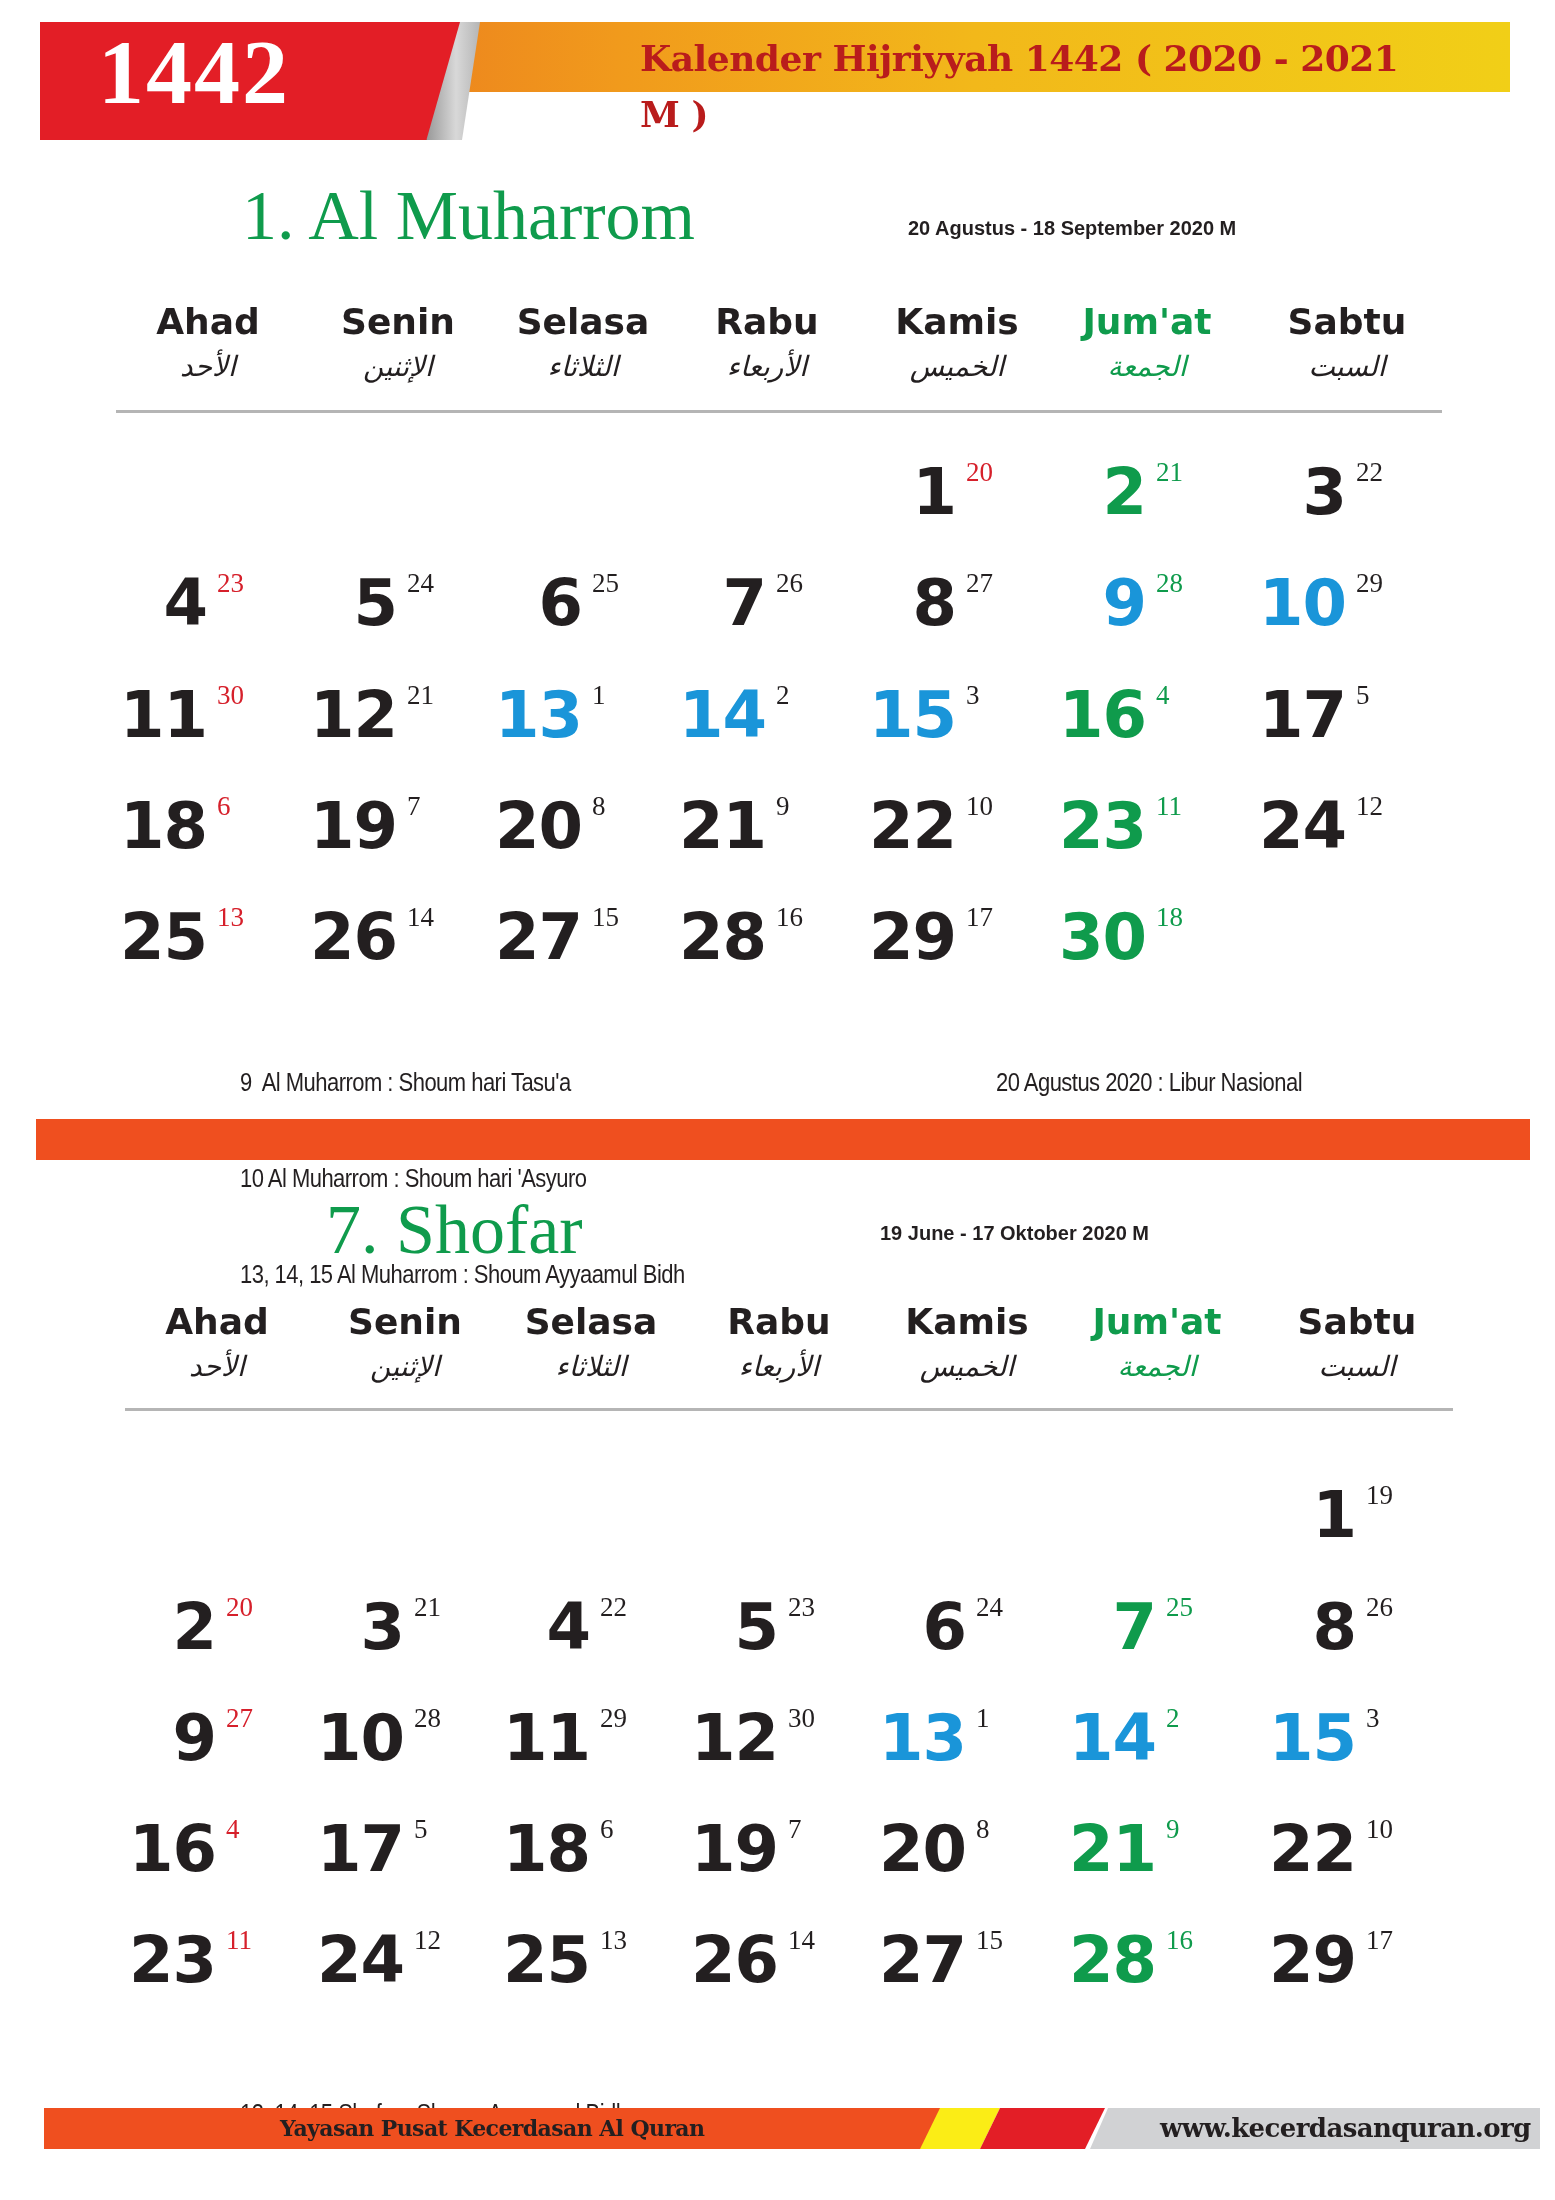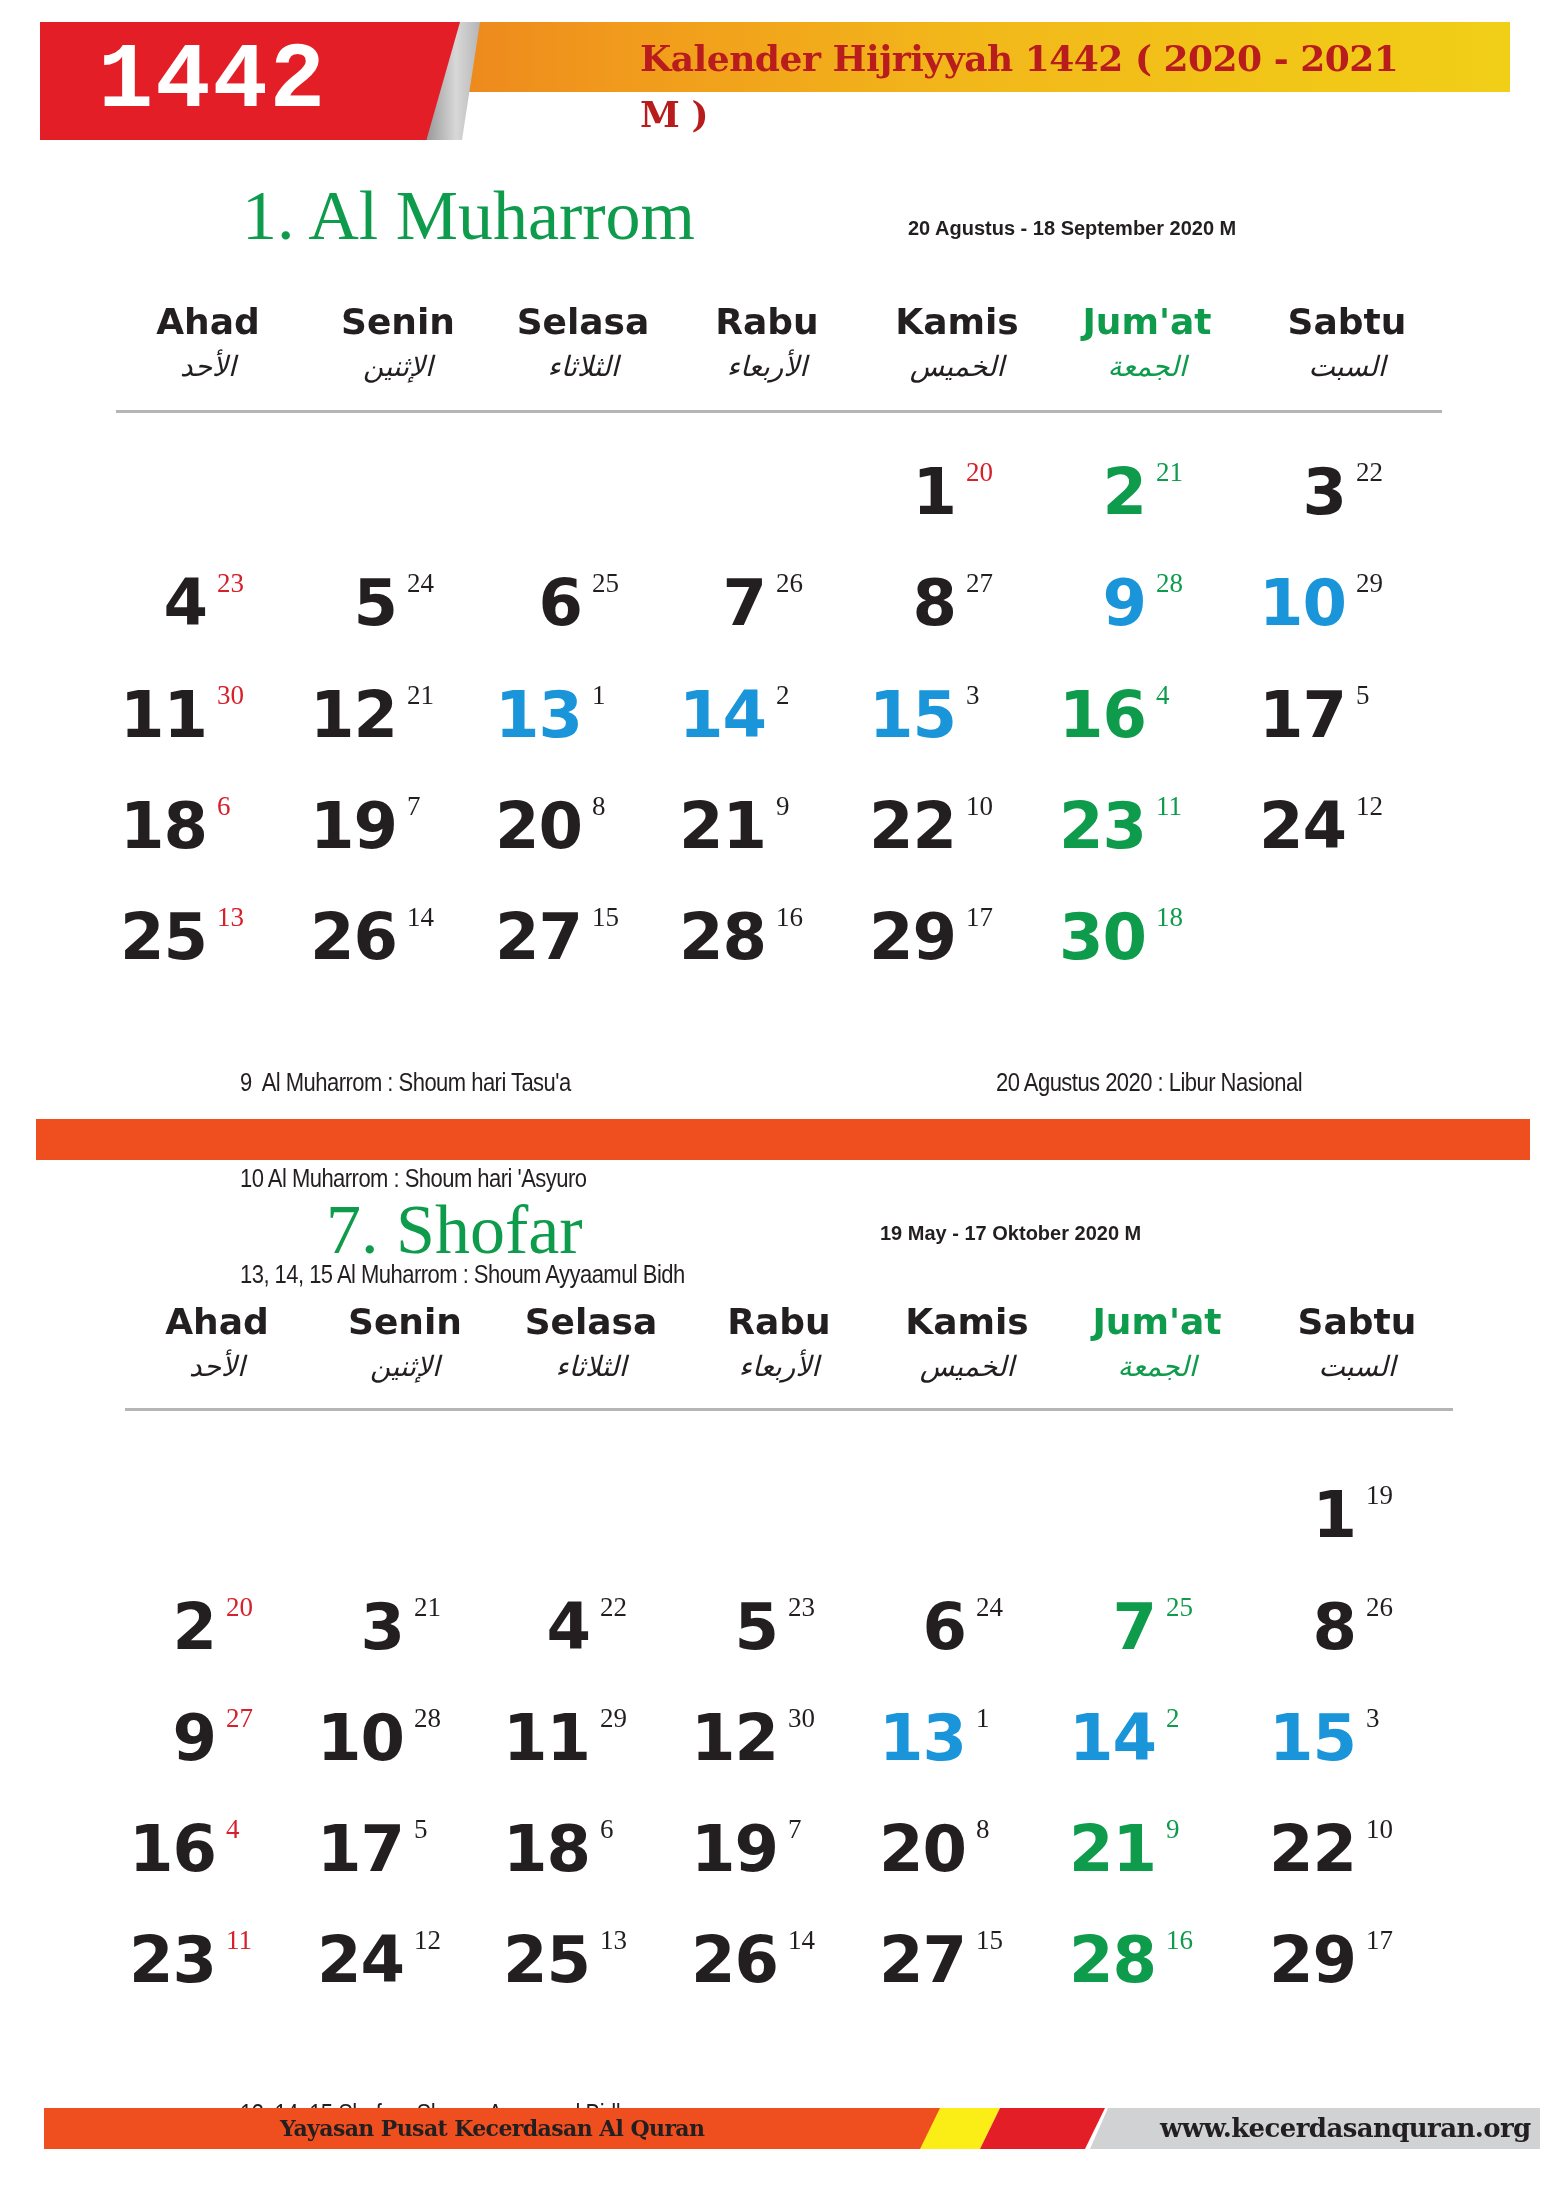--- a/index.html
+++ b/index.html
@@ -21,22 +21,22 @@
     background: #e31e26;
     clip-path: polygon(0 0, 100% 0, 92% 100%, 0 100%);
     box-shadow: 0 3px 6px rgba(0,0,0,0.35);
   }
   .hdr-year-shadow {
     position: absolute; left: 420px; top: 22px; width: 60px; height: 118px;
     background: linear-gradient(90deg, #8b8b8b, #d8d8d8 60%, #b5b5b5);
     clip-path: polygon(20% 0, 100% 0, 70% 100%, 0 100%);
   }
   .hdr-year {
-    position: absolute; left: 98px; top: 32px; height: 100px;
-    font-family: Liberation Mono, monospace; font-weight: bold; font-size: 92px;
+    position: absolute; left: 98px; top: 22px; height: 100px;
+    font-family: Liberation Serif, serif; font-weight: bold; font-size: 92px;
     line-height: 100px; color: #ffffff; letter-spacing: 2px;
   }
 
   
   .month-title {
     position: absolute; font-family: "Liberation Serif", serif; font-size: 70px;
     line-height: 80px; color: #0f9b4c; white-space: nowrap;
   }
   .month-range {
     position: absolute; font-family: "Liberation Sans", sans-serif; font-weight: bold;
@@ -287,21 +287,21 @@
   </div>
   <div class="notes" style="left:996px; top:1002px;">
     <div>20 Agustus 2020 : Libur Nasional</div>
   </div>
 </section>
 
 <div class="band"></div>
 
 <section>
   <div class="month-title" style="left:326px; top:1190px;">7. Shofar</div>
-  <div class="month-range" style="left:880px; top:1221px;">19 May - 17 Oktober 2020 M</div>
+  <div class="month-range" style="left:880px; top:1221px;">19 June - 17 Oktober 2020 M</div>
 
   <div id="m1-heads">
       <div class="dayhead" style="left: 122px; top: 1300px;">
         <span class="lat">Ahad</span>
         <span class="ar" dir="rtl">الأحد</span>
       </div>
       <div class="dayhead" style="left: 310px; top: 1300px;">
         <span class="lat">Senin</span>
         <span class="ar" dir="rtl">الإثنين</span>
       </div>

